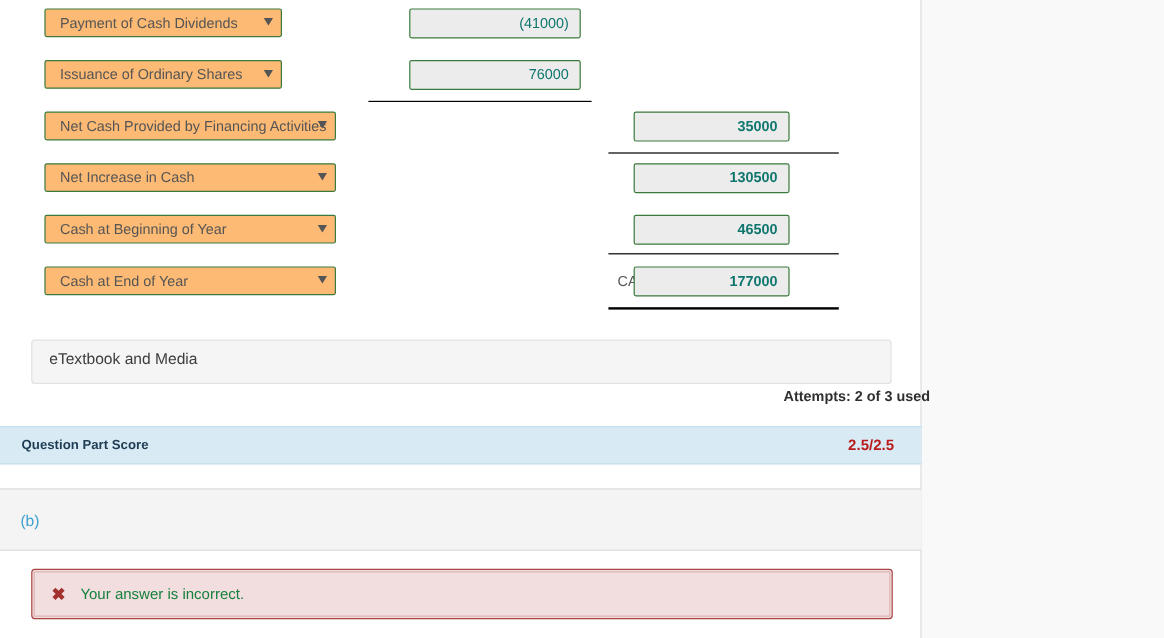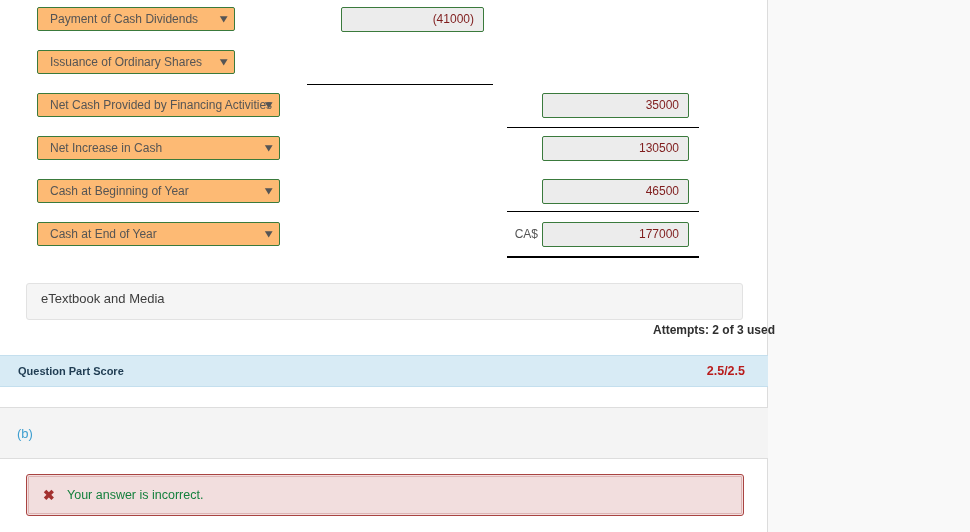--- a/index.html
+++ b/index.html
@@ -75,29 +75,29 @@
   .sel-narrow { left: 37px; width: 198px; }
   .sel-wide   { left: 37px; width: 243px; }
 
   .amount-box {
     position: absolute;
     box-sizing: border-box;
     height: 25px;
     background: #ececec;
     border: 1px solid #3a7a3c;
     border-radius: 2px;
-    color: #7f1d1d;
+    color: #0f766e;
     font-size: 12px;
     line-height: 23px;
     text-align: right;
     padding-right: 9px;
     cursor: text;
   }
   .col-mid   { left: 341px; width: 143px; }
-  .col-right { left: 542px; width: 147px; }
+  .col-right { left: 528px; width: 130px; font-weight: bold; }
 
   .currency-label {
     position: absolute;
     left: 512px;
     width: 26px;
     height: 25px;
     line-height: 25px;
     text-align: right;
     font-size: 12px;
     color: #555555;
@@ -239,20 +239,21 @@
         <span class="chev">▾</span>
       </div>
       <div class="amount-box col-mid">(41000)</div>
     </div>
 
     <div class="row" style="top:50px;">
       <div class="select-box sel-narrow">
         <span>Issuance of Ordinary Shares</span>
         <span class="chev">▾</span>
       </div>
+      <div class="amount-box col-mid">76000</div>
     </div>
 
     <div class="rule rule-mid" style="top:84px;"></div>
 
     <div class="row" style="top:93px;">
       <div class="select-box sel-wide">
         <span>Net Cash Provided by Financing Activities</span>
         <span class="chev">▾</span>
       </div>
       <div class="amount-box col-right">35000</div>

